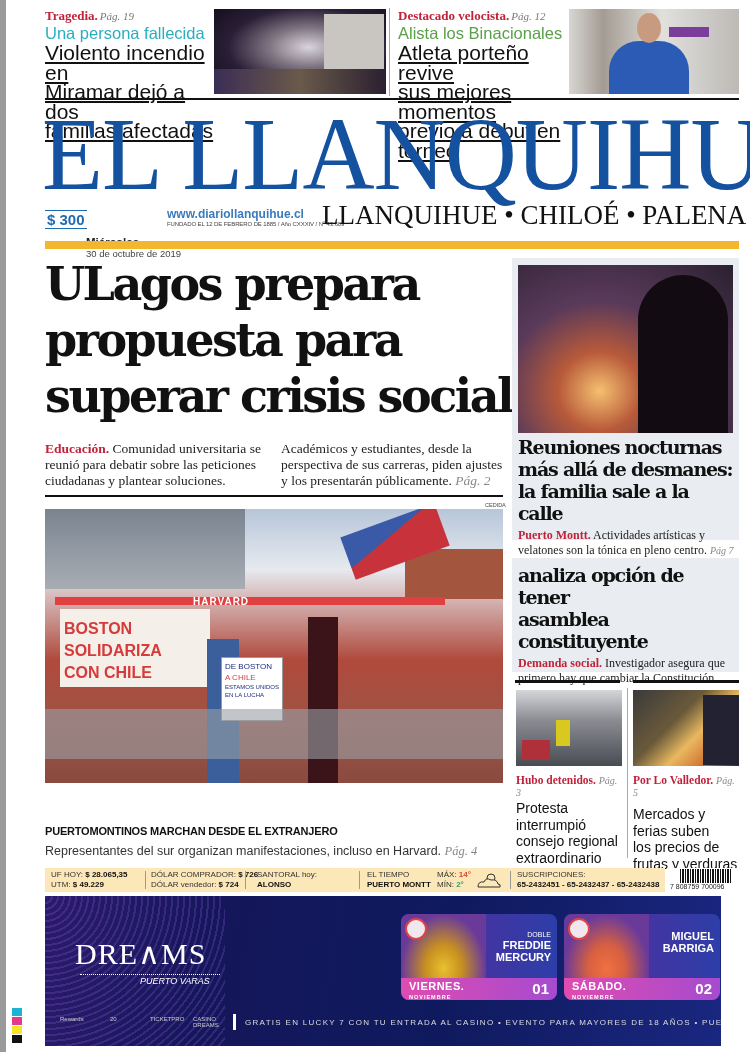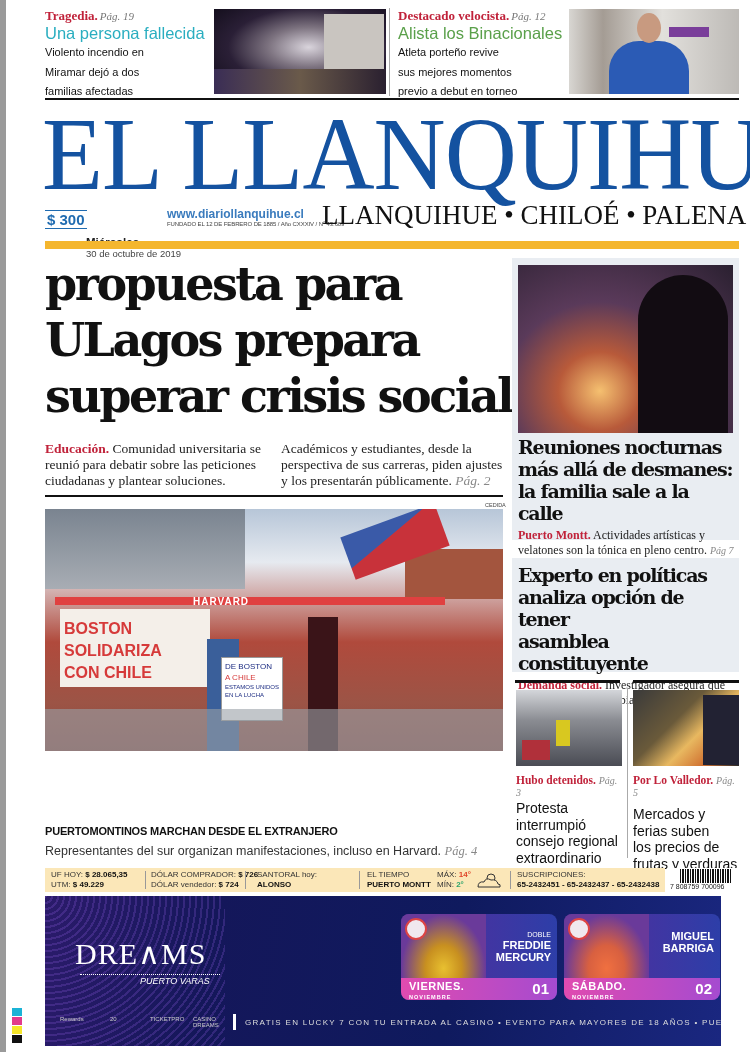--- a/index.html
+++ b/index.html
@@ -5,21 +5,21 @@
   * { box-sizing: border-box; margin: 0; padding: 0; }
   html, body { width: 750px; height: 1052px; background: #fff; overflow: hidden; }
   body { position: relative; font-family: "Liberation Sans", sans-serif; color: #111; }
   .frame-left { position: absolute; left: 0; top: 0; width: 6px; height: 1052px; background: #9a9a9a; }
   .abs { position: absolute; }
 
   
   .teaser-kicker { font-family: "Liberation Serif", serif; font-weight: bold; color: #c0223a; font-size: 13px; }
   .teaser-kicker .pg { font-weight: normal; font-style: italic; color: #777; font-size: 11px; margin-left: 2px; }
   .teaser-sub { font-size: 16.5px; line-height: 19px; }
-  .teaser-head { font-size: 11px; line-height: 19.5px; color: #111; }
+  .teaser-head { font-size: 21px; line-height: 19.5px; color: #111; text-decoration: underline; }
   .photo { position: absolute; overflow: hidden; }
 
   .rule-black { position: absolute; height: 3px; background: #111; }
   .rule-thin { position: absolute; height: 1px; background: #222; }
   .vrule { position: absolute; width: 1px; background: #aaa; }
 
   
   .masthead { position: absolute; left: 42px; top: 102px; width: 700px; text-align: center;
     font-family: "Liberation Serif", serif; color: #1452a0; font-size: 104px; line-height: 104px;
     letter-spacing: -1px; transform: scaleX(0.96); transform-origin: left; white-space: nowrap; }
@@ -34,21 +34,21 @@
 
   
   .main-head { position: absolute; left: 45px; top: 256px; width: 470px; font-family: "DejaVu Serif", serif;
     font-weight: bold; font-size: 46px; line-height: 56px; letter-spacing: -2.5px; color: #111; }
   .deck { font-family: "Liberation Serif", serif; font-size: 13.5px; line-height: 16px; color: #222; }
   .deck .kick { color: #c0223a; font-weight: bold; }
   .deck .pg { font-style: italic; color: #888; }
 
   
   .credit { position: absolute; left: 485px; top: 502px; font-size: 5.5px; color: #444; }
-  .main-photo { position: absolute; left: 45px; top: 509px; width: 458px; height: 242px; overflow: hidden; }
+  .main-photo { position: absolute; left: 45px; top: 509px; width: 458px; height: 274px; overflow: hidden; }
   .caption-head { position: absolute; left: 45px; top: 825px; font-weight: bold; font-size: 11px; letter-spacing: -0.2px; }
   .caption-sub { position: absolute; left: 45px; top: 844px; font-size: 12.5px; color: #333; }
   .caption-sub .pg { font-family: "Liberation Serif", serif; font-style: italic; color: #888; }
 
   
   .side-box { position: absolute; background: #e9edf2; }
   .side-head { font-family: "DejaVu Serif", serif; font-weight: bold; font-size: 19px; line-height: 22px; letter-spacing: -1.2px; color: #111; }
   .side-deck { font-family: "Liberation Serif", serif; font-size: 12px; line-height: 15px; color: #222; }
   .side-deck .kick { color: #c0223a; font-weight: bold; }
   .side-deck .pg { font-style: italic; color: #888; font-size: 10px; }
@@ -131,22 +131,22 @@
   <div class="date">30 de octubre de 2019</div>
 </div>
 <div class="abs" style="left:167px;top:207px;">
   <div class="site">www.diariollanquihue.cl</div>
   <div class="founded">FUNDADO EL 12 DE FEBRERO DE 1885 / Año CXXXIV / Nº 43.609</div>
 </div>
 <div class="regions">LLANQUIHUE • CHILOÉ • PALENA</div>
 <div class="yellow-band"></div>
 
 <div class="main-head">
+  <div>ULagos prepara</div>
   <div>propuesta para</div>
-  <div>ULagos prepara</div>
   <div>superar crisis social</div>
 </div>
 
 <div class="deck abs" style="left:45px;top:441px;width:222px;">
   <span class="kick">Educación.</span> <span>Comunidad universitaria se reunió para debatir sobre las peticiones ciudadanas y plantear soluciones.</span>
 </div>
 <div class="deck abs" style="left:281px;top:441px;width:225px;">
   <span>Académicos y estudiantes, desde la perspectiva de sus carreras, piden ajustes y los presentarán públicamente.</span> <span class="pg">Pág. 2</span>
 </div>
 <div class="rule-thin" style="left:45px;top:495px;width:458px;height:2px;background:#111;"></div>
@@ -192,21 +192,20 @@
     </div>
     <div class="side-deck" style="margin-top:4px;">
       <span class="kick">Puerto Montt.</span> <span>Actividades artísticas y velatones son la tónica en pleno centro.</span> <span class="pg">Pág 7</span>
     </div>
   </div>
 </div>
 
 <div class="side-box" style="left:512px;top:558px;width:227px;height:114px;">
   <div class="abs" style="left:6px;top:6px;width:218px;">
     <div class="side-head">
-      <div>Experto en políticas</div>
       <div>analiza opción de tener</div>
       <div>asamblea constituyente</div>
     </div>
     <div class="side-deck" style="margin-top:4px;">
       <span class="kick">Demanda social.</span> <span>Investigador asegura que primero hay que cambiar la Constitución.</span> <span class="pg">Pág 6</span>
     </div>
   </div>
 </div>
 
 <div class="rule-black" style="left:515px;top:680px;width:105px;"></div>

